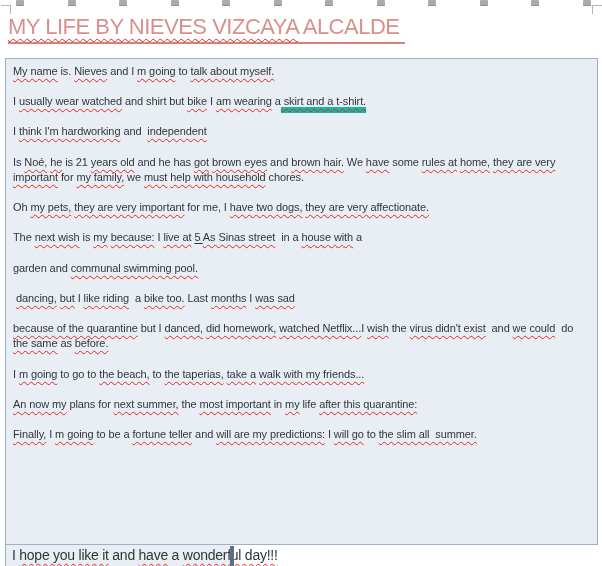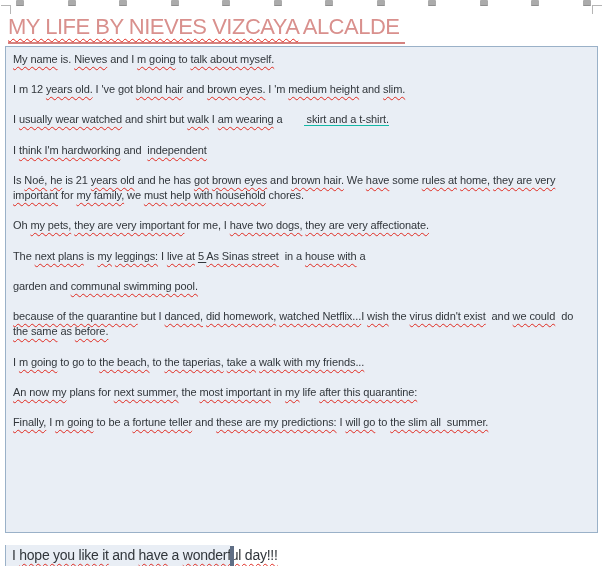--- a/index.html
+++ b/index.html
@@ -23,43 +23,42 @@
     color:#d9908d;line-height:26px;display:inline-block;
     border-bottom:2px solid #d5827f;padding-bottom:2px;padding-right:6px;
   }
   .title-squig{
     text-decoration:underline;text-decoration-style:wavy;
     text-decoration-color:#e02a20;text-decoration-thickness:1px;
     text-underline-offset:4px;
   }
   
   .content-box{
-    position:absolute;left:5px;top:46px;width:593px;height:487px;
+    position:absolute;left:5px;top:58px;width:593px;height:487px;
     box-sizing:border-box;background:#e9eef5;border:1.5px solid #9ab1c8;
     padding:5px 0 0 7px;overflow:hidden;
   }
   .content-box p, .footer-box p{
     margin:0 0 14.8px 0;font-size:11px;line-height:15.4px;
     color:#31363b;white-space:pre;letter-spacing:-0.1px;
   }
   
   .m-s{
     text-decoration:underline;text-decoration-style:wavy;
     text-decoration-color:#e02a20;text-decoration-thickness:1px;
     text-underline-offset:2.5px;
   }
   
   .m-u{text-decoration:underline;text-decoration-color:#31363b;text-underline-offset:2px;}
   
   .m-su{
-    border-bottom:1px solid #14b8a6;
-    text-decoration-style:wavy;
+    border-bottom:6px solid #14b8a6;
+    text-decoration:underline;text-decoration-style:wavy;
     text-decoration-color:#e02a20;text-decoration-thickness:1px;
     text-underline-offset:2.5px;
-    margin-left:21px;
   }
   
   .footer-box{
     position:absolute;left:5px;top:544.5px;width:225px;height:22px;
     box-sizing:border-box;background:#e9eef5;border-left:1.5px solid #9ab1c8;
     padding:3px 0 0 6px;overflow:visible;
   }
   .footer-box p{margin:0;letter-spacing:-0.25px;font-size:14px;}
   .handle-bar{
     position:absolute;left:230px;top:546px;width:3.5px;height:20px;
@@ -87,31 +86,31 @@
     </div>
 
   <div class="corner corner-left"></div>
   <div class="corner corner-right"></div>
 
   <h1 class="title"><span class="title-squig">MY LIFE BY NIEVES VIZCAYA</span><span> ALCALDE</span></h1>
 
   <div class="content-box">
     <div id="paras">
         <p><span class="m-s">My name</span><span> is. </span><span class="m-s">Nieves</span><span> and I </span><span class="m-s">m going</span><span> to </span><span class="m-s">talk about myself.</span></p>
-        <p><span>I m 12 </span><span class="m-s">years old.</span><span> I 've got </span><span class="m-s">blond hair</span><span> and </span><span class="m-s">brown eyes.</span><span> I 'm </span><span class="m-s">medium height</span><span> and </span><span class="m-s">slim.</span></p>
-        <p><span>I </span><span class="m-s">usually wear watched</span><span> and shirt but </span><span class="m-s">walk</span><span> I </span><span class="m-s">am wearing</span><span> a</span><span class="m-su"> skirt and a t-shirt.</span></p>
+        <p><span>I </span><span class="m-s">usually wear watched</span><span> and shirt but </span><span class="m-s">bike</span><span> I </span><span class="m-s">am wearing</span><span> a</span><span class="m-su"> skirt and a t-shirt.</span></p>
         <p><span>I </span><span class="m-s">think I'm hardworking</span><span> and  </span><span class="m-s">independent</span></p>
         <p><span>Is </span><span class="m-s">Noé,</span><span> </span><span class="m-s">he</span><span> is 21 </span><span class="m-s">years old</span><span> and he has </span><span class="m-s">got</span><span> </span><span class="m-s">brown eyes</span><span> and </span><span class="m-s">brown hair.</span><span> We </span><span class="m-s">have</span><span> some </span><span class="m-s">rules at</span><span> </span><span class="m-s">home,</span><span> </span><span class="m-s">they are very</span><br><span class="m-s">important</span><span> for </span><span class="m-s">my family,</span><span> we </span><span class="m-s">must</span><span> </span><span class="m-s">help with household</span><span> chores.</span></p>
         <p><span>Oh </span><span class="m-s">my pets,</span><span> </span><span class="m-s">they are very important</span><span> for me, I </span><span class="m-s">have two dogs,</span><span> </span><span class="m-s">they are very affectionate.</span></p>
-        <p><span>The </span><span class="m-s">next plans</span><span> is </span><span class="m-s">my</span><span> </span><span class="m-s">leggings:</span><span> I </span><span class="m-s">live at</span><span> </span><span class="m-u">5 </span><span class="m-s">As Sinas street</span><span>  in a </span><span class="m-s">house with</span><span> a</span></p>
+        <p><span>The </span><span class="m-s">next wish</span><span> is </span><span class="m-s">my</span><span> </span><span class="m-s">because:</span><span> I </span><span class="m-s">live at</span><span> </span><span class="m-u">5 </span><span class="m-s">As Sinas street</span><span>  in a </span><span class="m-s">house with</span><span> a</span></p>
         <p><span>garden and </span><span class="m-s">communal swimming pool.</span></p>
+        <p><span> </span><span class="m-s">dancing,</span><span> </span><span class="m-s">but</span><span> I </span><span class="m-s">like riding</span><span>  a </span><span class="m-s">bike too.</span><span> Last </span><span class="m-s">months</span><span> I </span><span class="m-s">was sad</span></p>
         <p><span class="m-s">because of the quarantine</span><span> but I </span><span class="m-s">danced,</span><span> </span><span class="m-s">did homework,</span><span> </span><span class="m-s">watched Netflix...</span><span>I </span><span class="m-s">wish</span><span> the </span><span class="m-s">virus didn't exist</span><span>  and </span><span class="m-s">we could</span><span>  do</span><br><span class="m-s">the same</span><span> as </span><span class="m-s">before.</span></p>
         <p><span>I </span><span class="m-s">m going</span><span> to go to </span><span class="m-s">the beach,</span><span> to </span><span class="m-s">the taperias,</span><span> </span><span class="m-s">take a</span><span> </span><span class="m-s">walk with my friends...</span></p>
         <p><span class="m-s">An now my</span><span> plans for </span><span class="m-s">next summer,</span><span> the </span><span class="m-s">most important</span><span> in </span><span class="m-s">my</span><span> life </span><span class="m-s">after this quarantine:</span></p>
-        <p><span class="m-s">Finally,</span><span> I </span><span class="m-s">m going</span><span> to be a </span><span class="m-s">fortune teller</span><span> and </span><span class="m-s">these are my predictions:</span><span> I </span><span class="m-s">will go</span><span> to </span><span class="m-s">the slim all  summer.</span></p>
+        <p><span class="m-s">Finally,</span><span> I </span><span class="m-s">m going</span><span> to be a </span><span class="m-s">fortune teller</span><span> and </span><span class="m-s">will are my predictions:</span><span> I </span><span class="m-s">will go</span><span> to </span><span class="m-s">the slim all  summer.</span></p>
       </div>
   </div>
 
   <div class="footer-box">
     <p id="footer-line"><span>I </span><span class="m-s">hope you like it</span><span> and </span><span class="m-s">have</span><span> a </span><span class="m-s">wonderful day!!!</span></p>
   </div>
   <div class="handle-bar"></div>
 
 </div>
 

